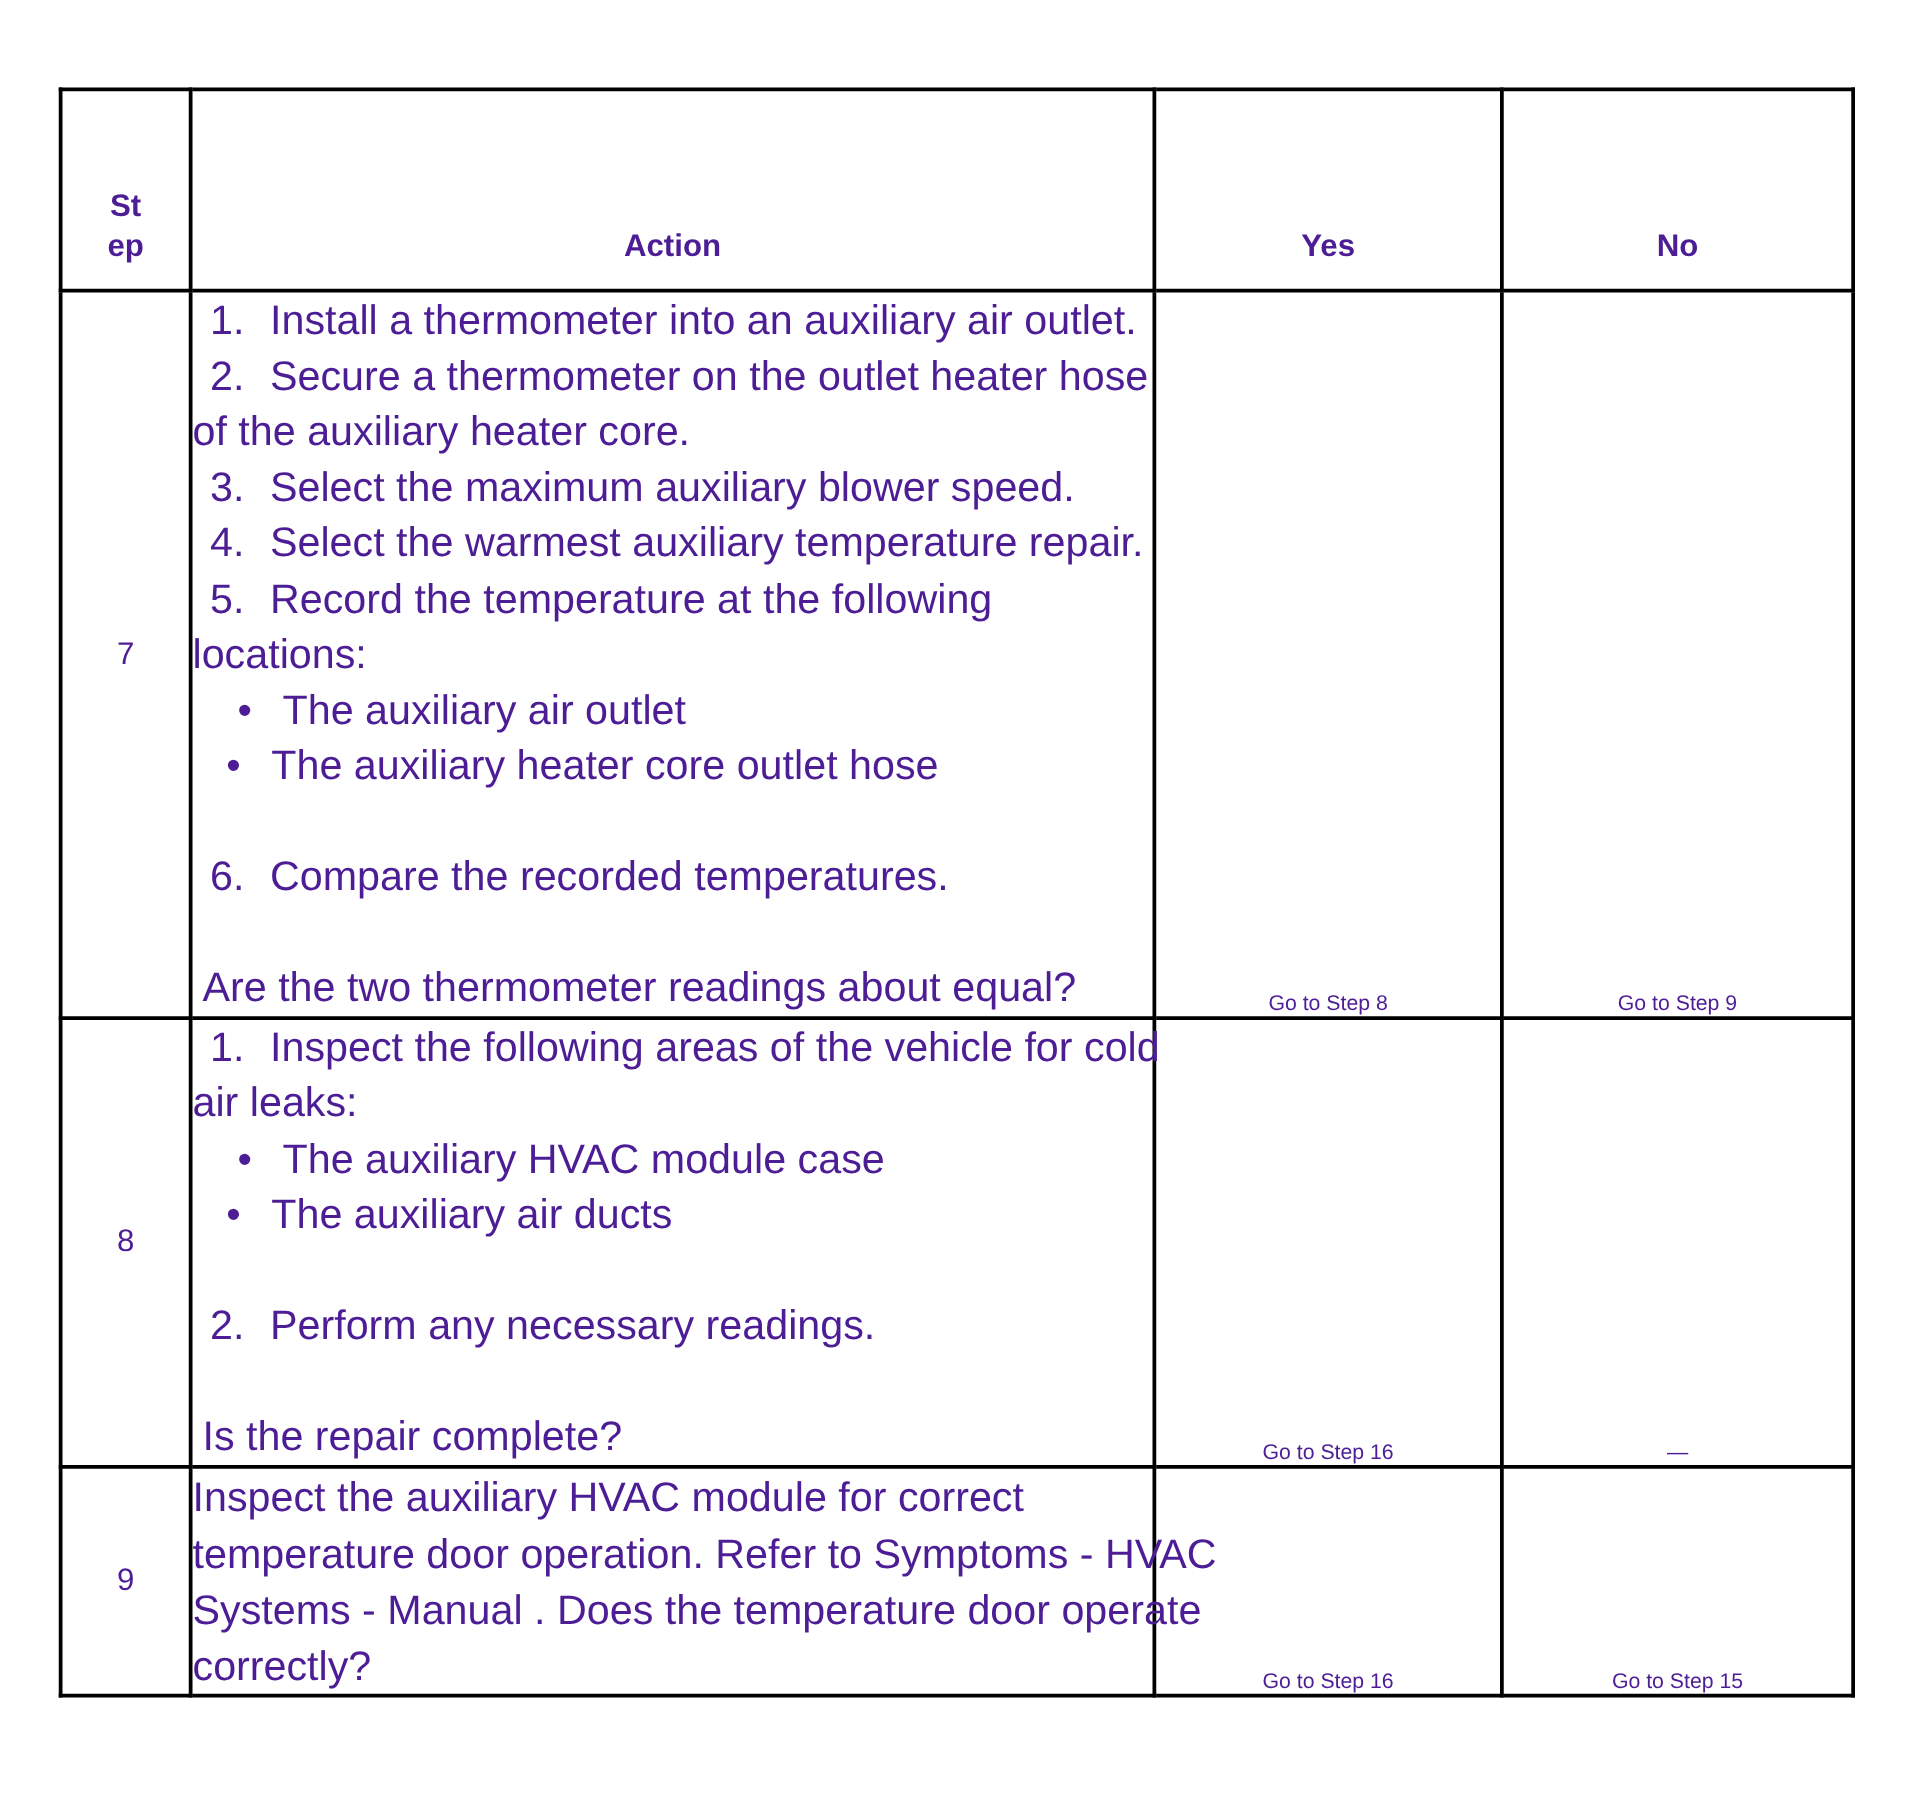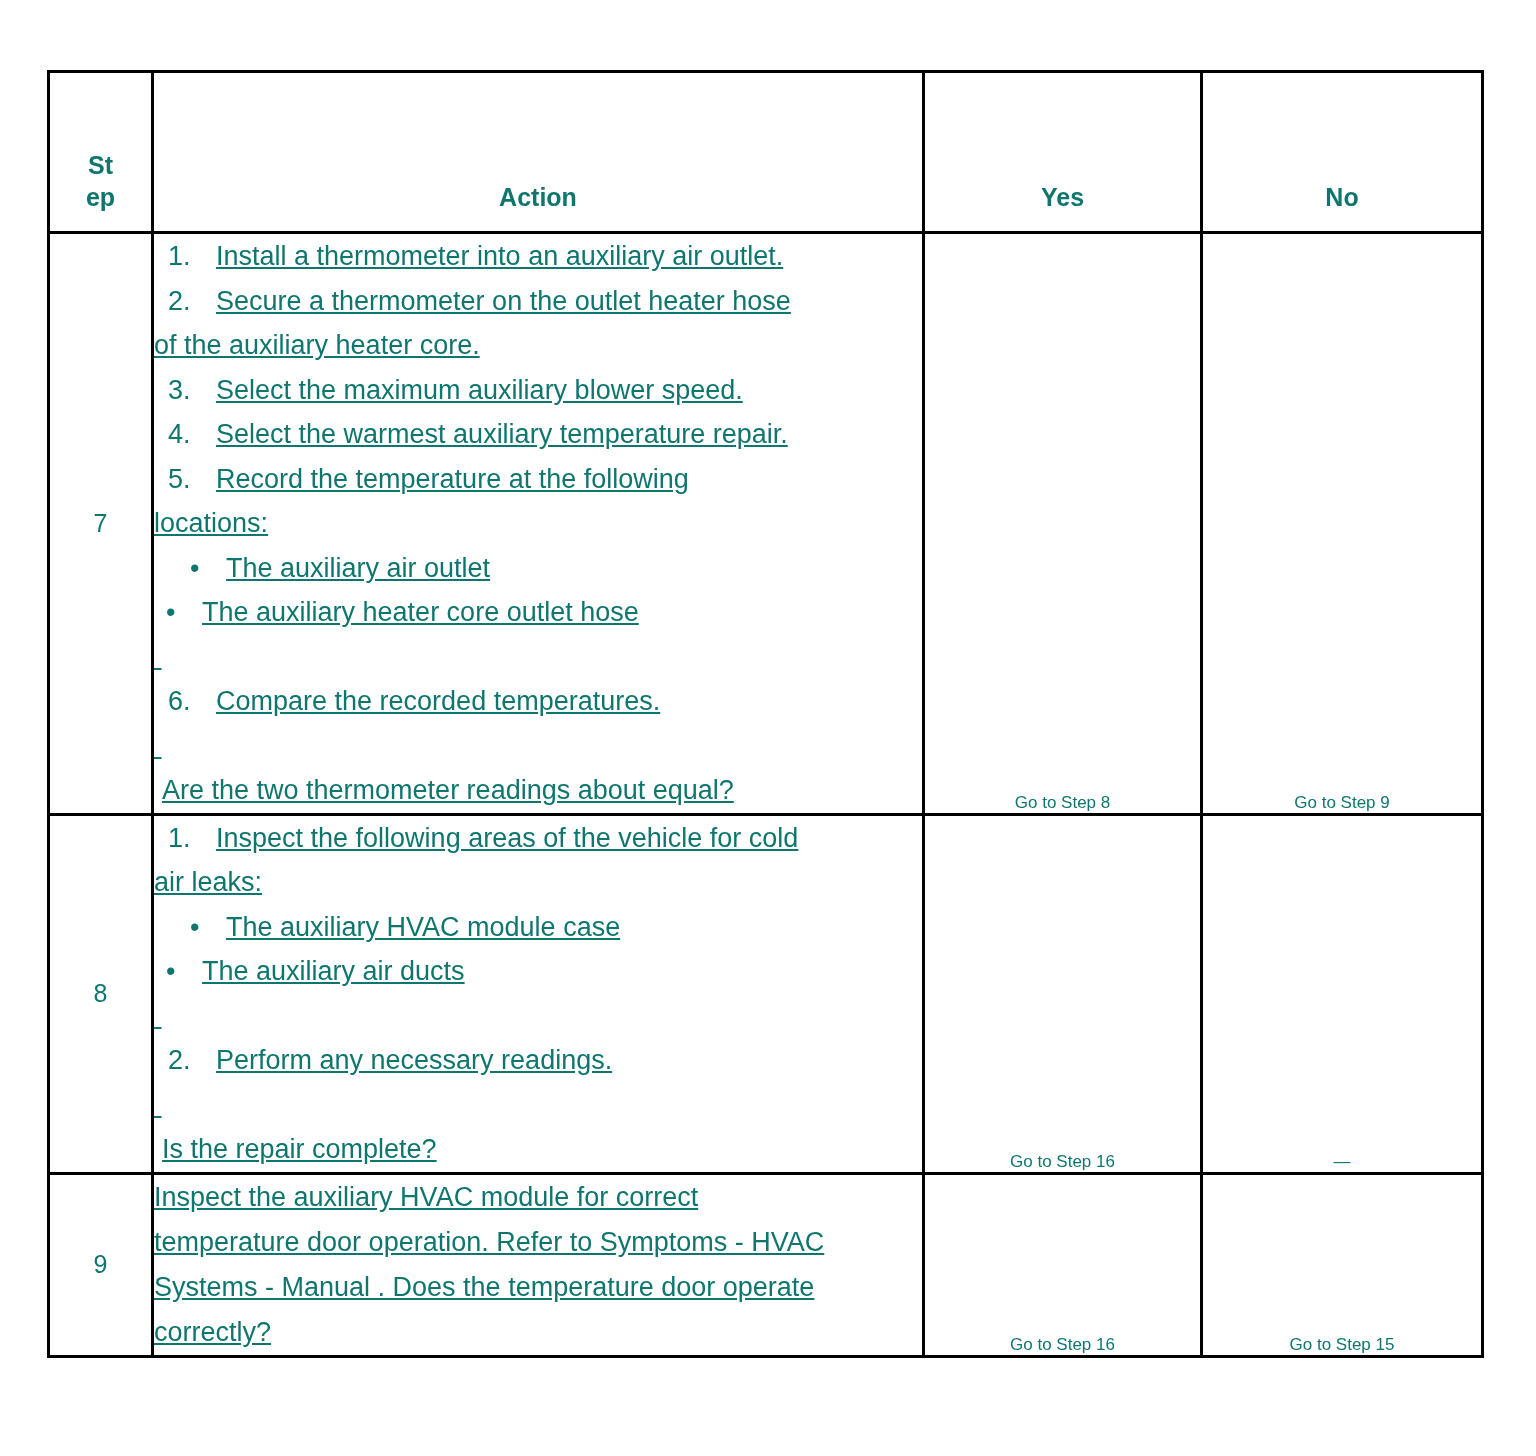--- a/index.html
+++ b/index.html
@@ -29,21 +29,21 @@
     width: 1434px;
     border-collapse: collapse;
     table-layout: fixed;
   }
 
   table.diag-table td,
   table.diag-table th {
     border: 3px solid #000000;
     padding: 0;
     background: #ffffff;
-    color: #0f766e;
+    color: #4c1d95;
     margin-left: 40px;
   }
 
   
   col.c-step   { width: 104px; }
   col.c-action { width: 771px; }
   col.c-yes    { width: 278px; }
   col.c-no     { width: 281px; }
 
   
@@ -65,45 +65,44 @@
   }
 
   
   td.step-cell {
     text-align: center;
     vertical-align: middle;
     font-size: 25px;
   }
   td.action-cell {
     vertical-align: top;
-    font-size: 27px;
+    font-size: 33px;
     line-height: 1.0;
     padding: 14px 10px 10px 14px;
-    text-decoration: underline;
   }
   td.ans-cell {
     text-align: center;
     vertical-align: bottom;
     font-size: 17px;
     padding-bottom: 18px;
   }
 
   
   .act-line {
     display: block;
     white-space: pre;
     margin: 0;
     padding: 0;
     height: 44.5px;
     line-height: 44.5px;
   }
   .act-line.num   { padding-left: 14px; }
   .act-line.cont  { padding-left: 0px; }
   .act-line.bul1  { padding-left: 36px; }
-  .act-line.bul2  { padding-left: 12px; }
+  .act-line.bul2  { padding-left: 27px; }
   .act-line.quest { padding-left: 8px; }
   .act-line.blank { height: 44.5px; }
 
   .numlbl {
     display: inline-block;
     width: 48px;
   }
   .bullbl {
     display: inline-block;
     width: 36px;

